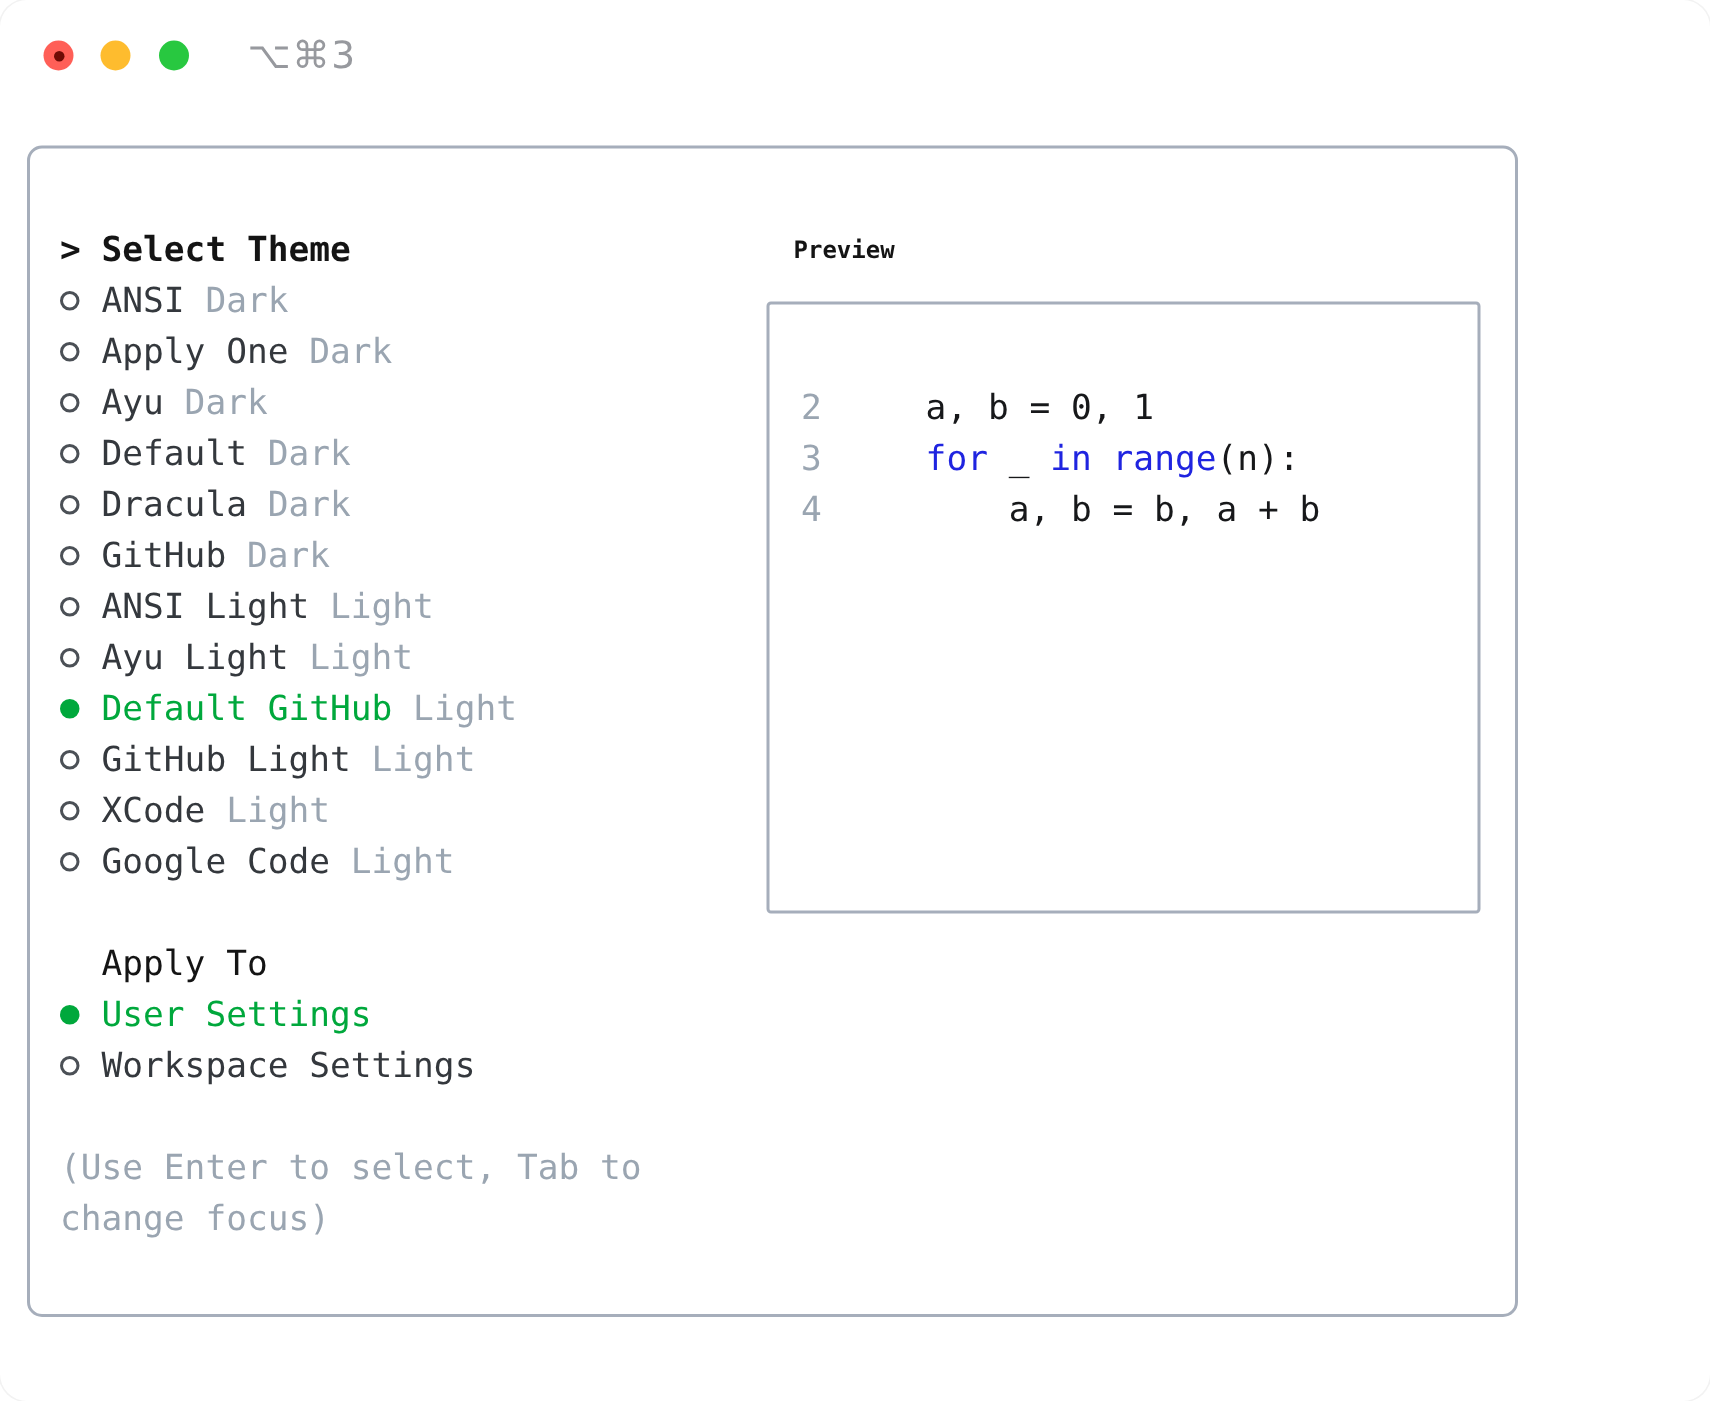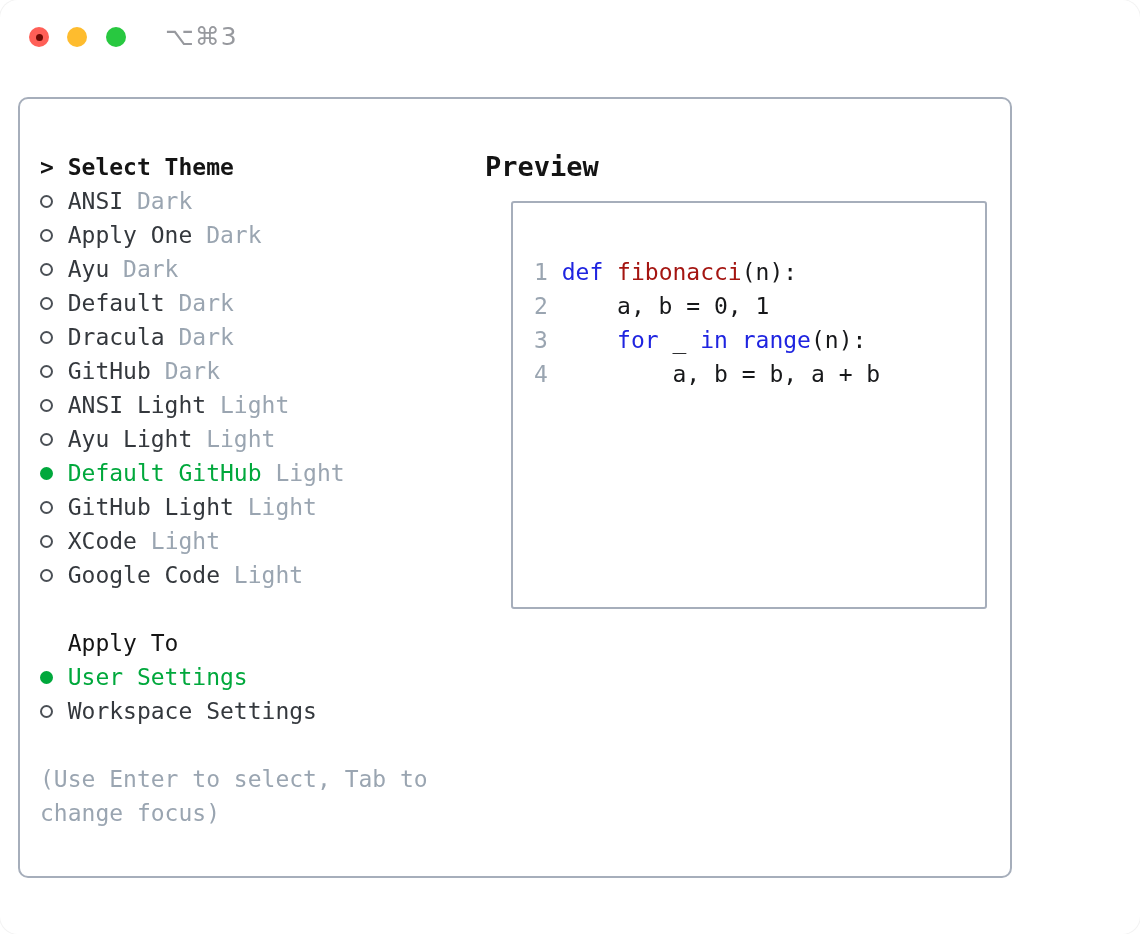--- a/index.html
+++ b/index.html
@@ -65,21 +65,21 @@
   .option-row.selected .name{color:var(--selection-green);}
   .variant{color:var(--muted-gray);margin-left:1ch;}
   .spacer{height:34px;}
   .section-title{color:var(--text-black);}
   .help{
     margin-top:34px;width:410px;color:var(--muted-gray);
     white-space:normal;line-height:34px;
   }
   
   .preview-title{
-    position:absolute;left:465px;top:51px;font-size:27px;line-height:34px;
+    position:absolute;left:509px;top:51px;font-size:16px;line-height:34px;
     font-weight:bold;color:var(--text-black);
   }
   .preview-box{
     position:absolute;left:491px;top:102px;width:476px;height:408px;
     border:2px solid var(--border-gray);border-radius:3px;background:#fff;
     padding:52px 0 0 21px;overflow:hidden;
   }
   .cl{font-size:23px;line-height:34px;white-space:pre;}
   .ln{display:inline-block;width:2ch;color:var(--muted-gray);white-space:pre;}
   .tok{white-space:pre;}
@@ -163,21 +163,20 @@
   </div>
         </div>
 
       <div class="help">(Use Enter to select, Tab to change focus)</div>
     </div>
 
     <div class="preview-title">Preview</div>
 
     <div class="preview-box">
       <div id="code-block">
-          <div class="cl"><span class="ln">1</span><span class="tok tok-keyword">def</span><span class="tok tok-plain"> </span><span class="tok tok-function">fibonacci</span><span class="tok tok-plain">(n):</span></div>
           <div class="cl"><span class="ln">2</span><span class="tok tok-plain">    a, b = 0, 1</span></div>
           <div class="cl"><span class="ln">3</span><span class="tok tok-plain">    </span><span class="tok tok-keyword">for</span><span class="tok tok-plain"> _ </span><span class="tok tok-keyword">in</span><span class="tok tok-plain"> </span><span class="tok tok-keyword">range</span><span class="tok tok-plain">(n):</span></div>
           <div class="cl"><span class="ln">4</span><span class="tok tok-plain">        a, b = b, a + b</span></div>
         </div>
       <div class="spacer"></div>
     </div>
 
   </div>
 </div>
 

